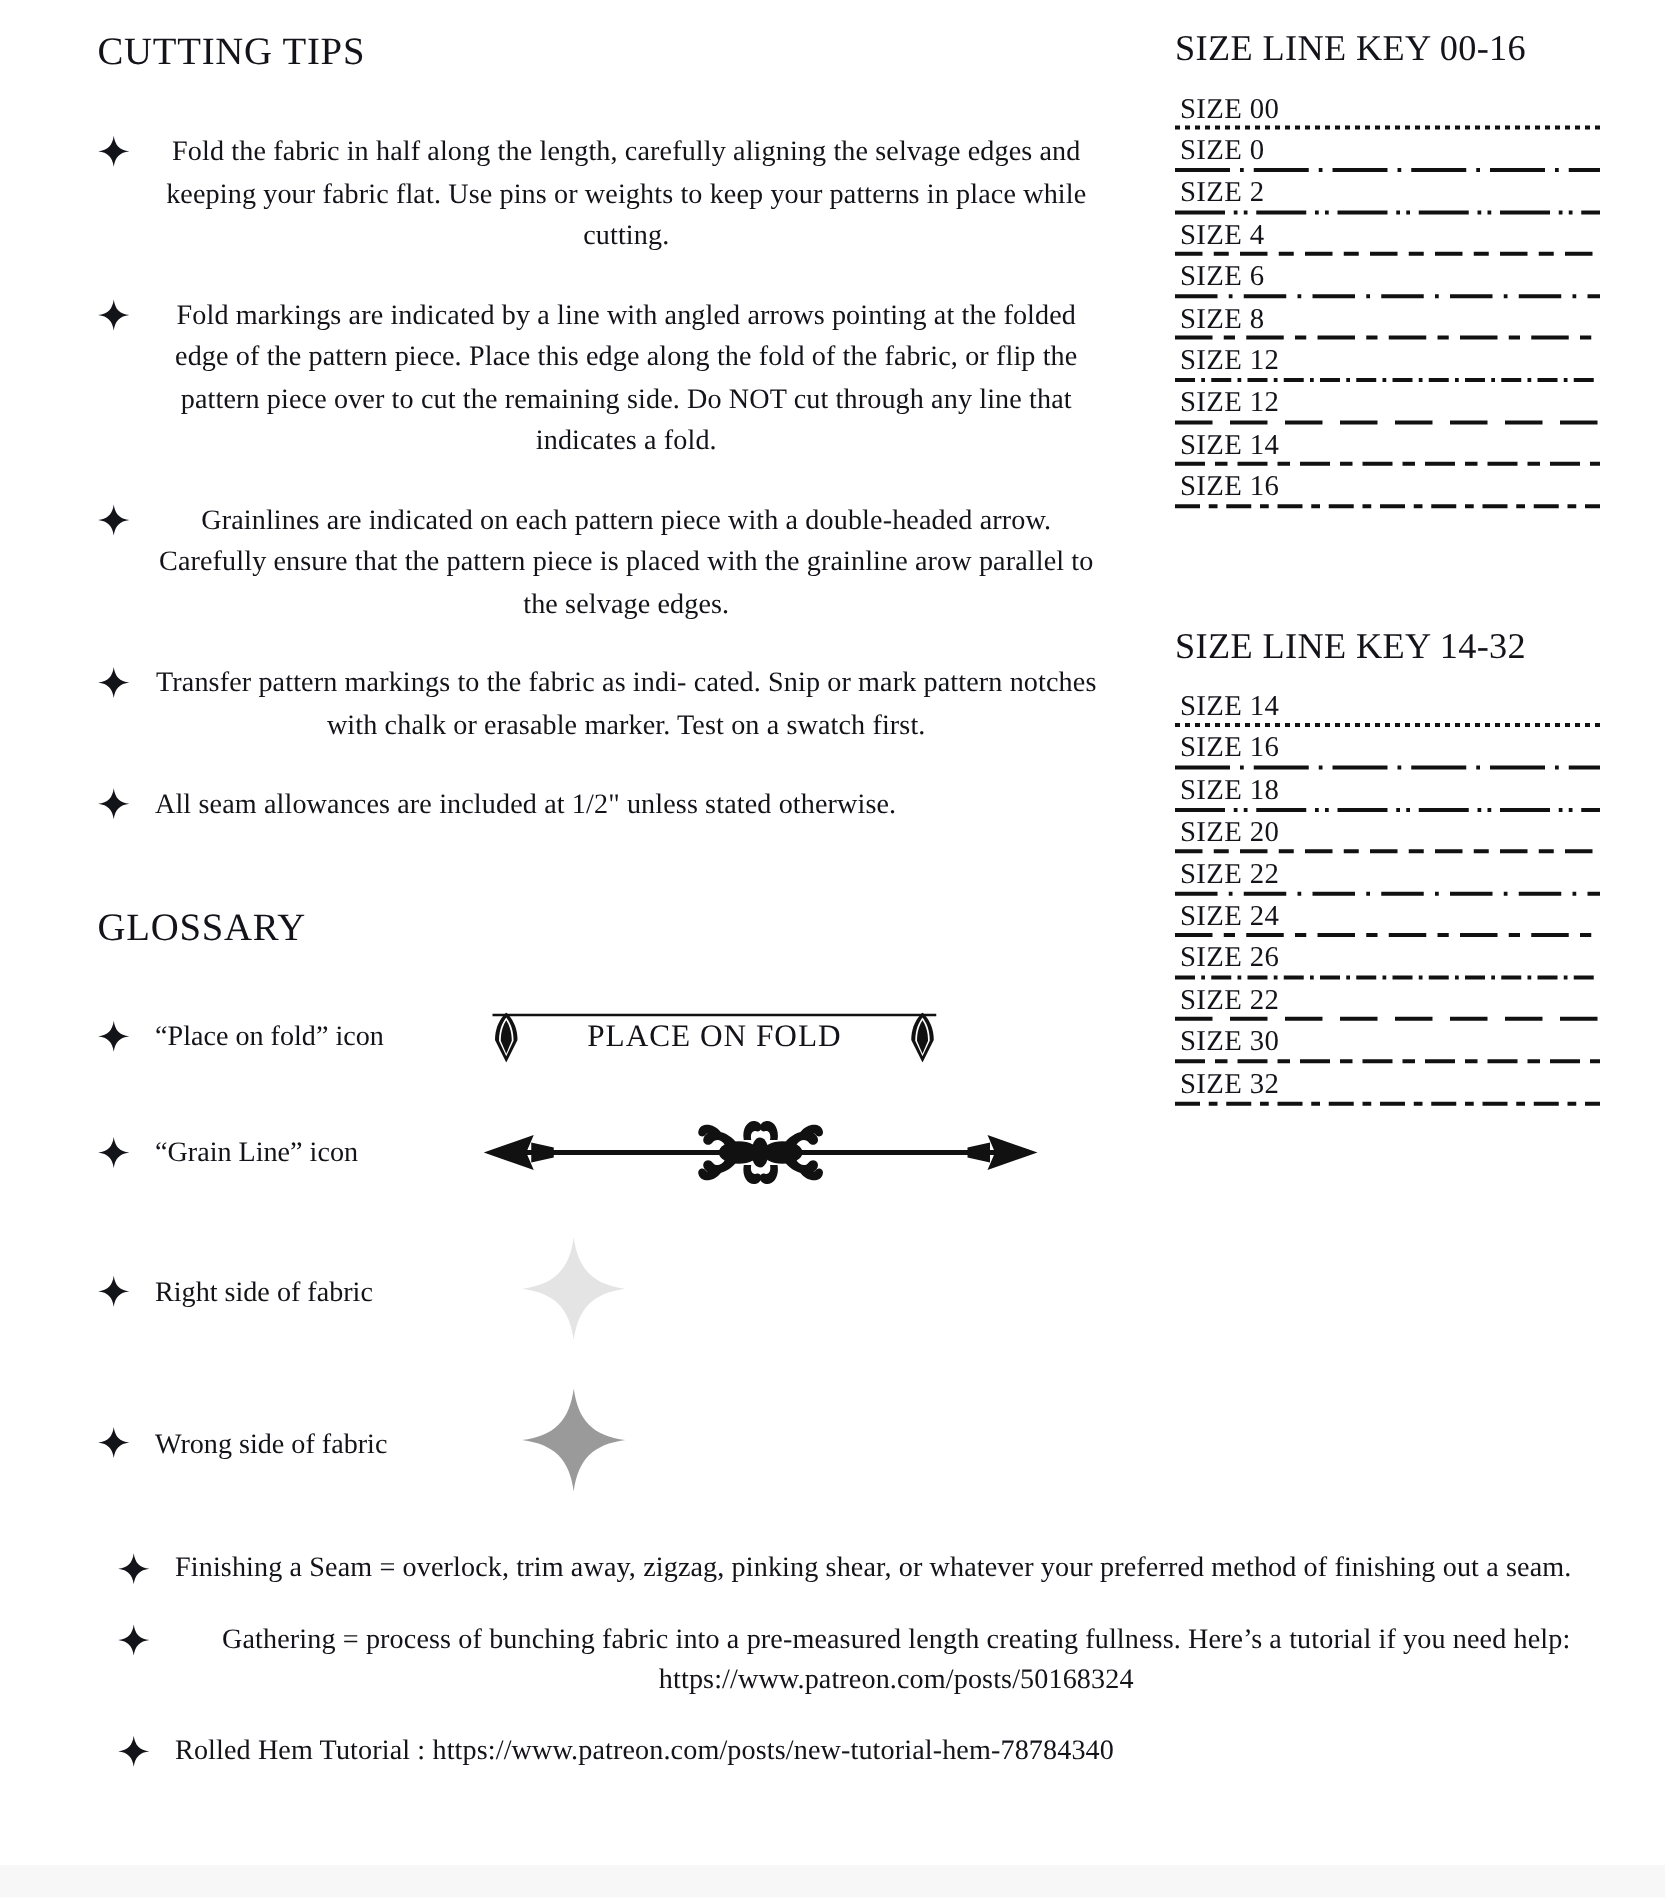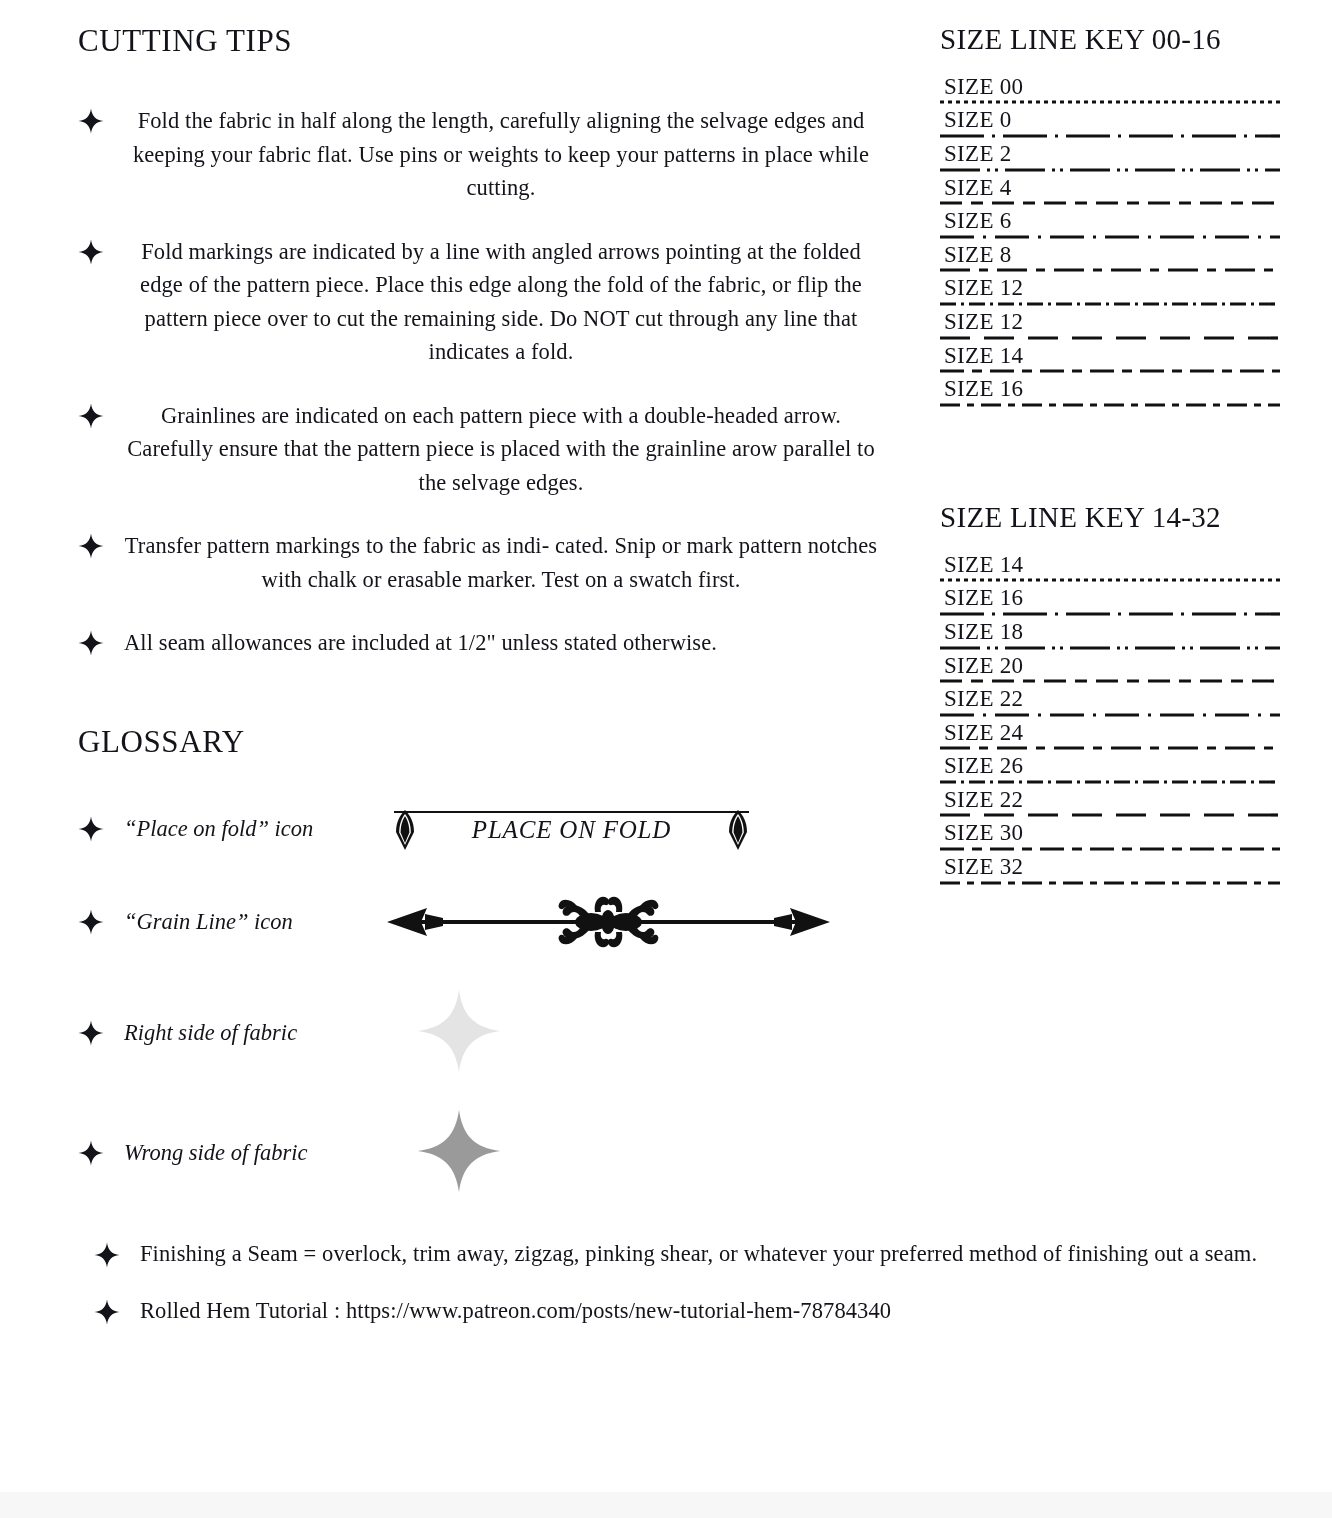--- a/index.html
+++ b/index.html
@@ -85,21 +85,20 @@
     font-size: 31px;
     font-weight: 400;
     letter-spacing: 0.6px;
     margin: 0 0 42px 0;
   }
   .gloss-row {
     display: flex;
     align-items: center;
     min-height: 54px;
     position: relative;
-    font-style: italic;
   }
   .gloss-row .star { flex: 0 0 auto; width: 30px; margin-right: 16px; padding-top:0; }
   .gloss-row .glabel {
     font-size: 22.5px;
     line-height: 1.4;
     width: 262px;
     flex: 0 0 auto;
   }
   .gloss-art { flex: 1 1 auto; position: relative; }
 
@@ -320,20 +319,28 @@
           </svg>
         </span>
         <span class="btext">Finishing a Seam = overlock, trim away, zigzag, pinking shear, or whatever your preferred method of finishing out a seam.</span>
       </div>
       <div class="bullet-row">
         <span class="star">
           <svg width="26" height="26" viewBox="0 0 100 100" aria-hidden="true">
             <path d="M50 2 C54 32 68 46 98 50 C68 54 54 68 50 98 C46 68 32 54 2 50 C32 46 46 32 50 2 Z" fill="#13131a"></path>
           </svg>
         </span>
+        <span class="btext">Gathering = process of bunching fabric into a pre-measured length creating fullness. Here’s a tutorial if you need help: https://www.patreon.com/posts/50168324</span>
+      </div>
+      <div class="bullet-row">
+        <span class="star">
+          <svg width="26" height="26" viewBox="0 0 100 100" aria-hidden="true">
+            <path d="M50 2 C54 32 68 46 98 50 C68 54 54 68 50 98 C46 68 32 54 2 50 C32 46 46 32 50 2 Z" fill="#13131a"></path>
+          </svg>
+        </span>
         <span class="btext">Rolled Hem Tutorial : https://www.patreon.com/posts/new-tutorial-hem-78784340</span>
       </div>
     </div>
 
   <div class="col-right">
 
     <h1 class="key-title">SIZE LINE KEY 00-16</h1>
     <div class="size-key" id="key1">
         <div class="size-row">
           <span class="slabel">SIZE 00</span>

